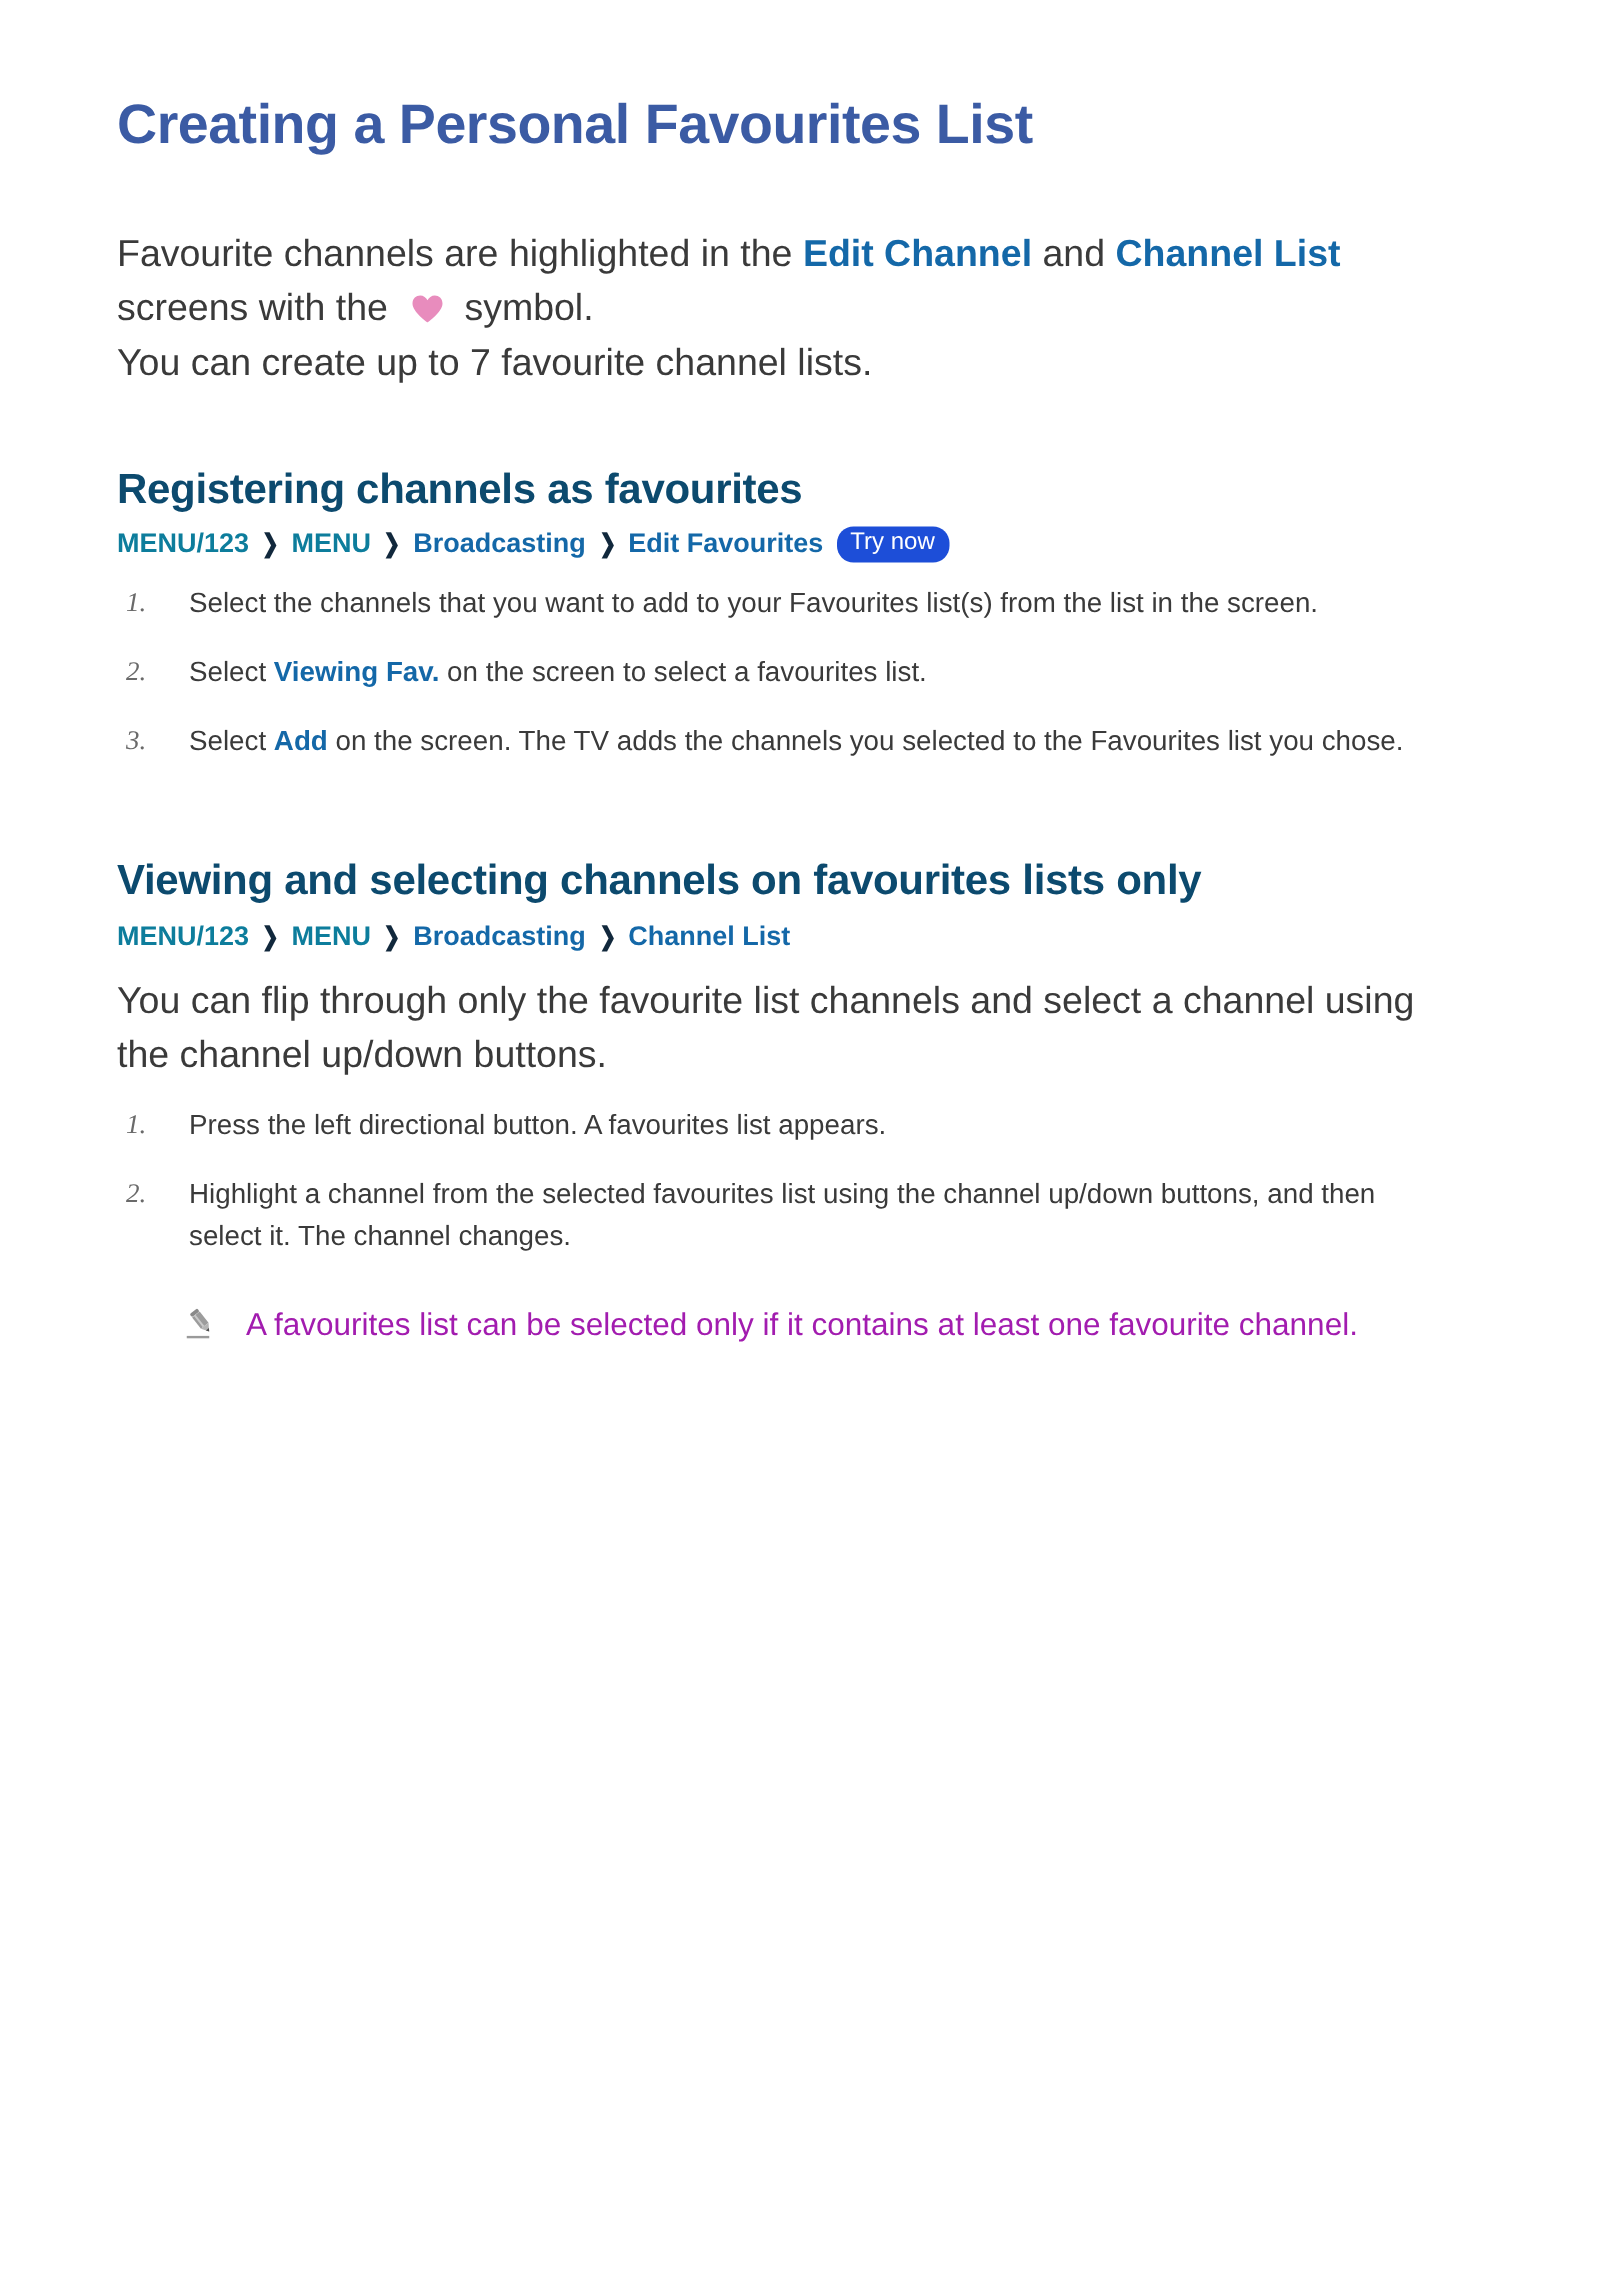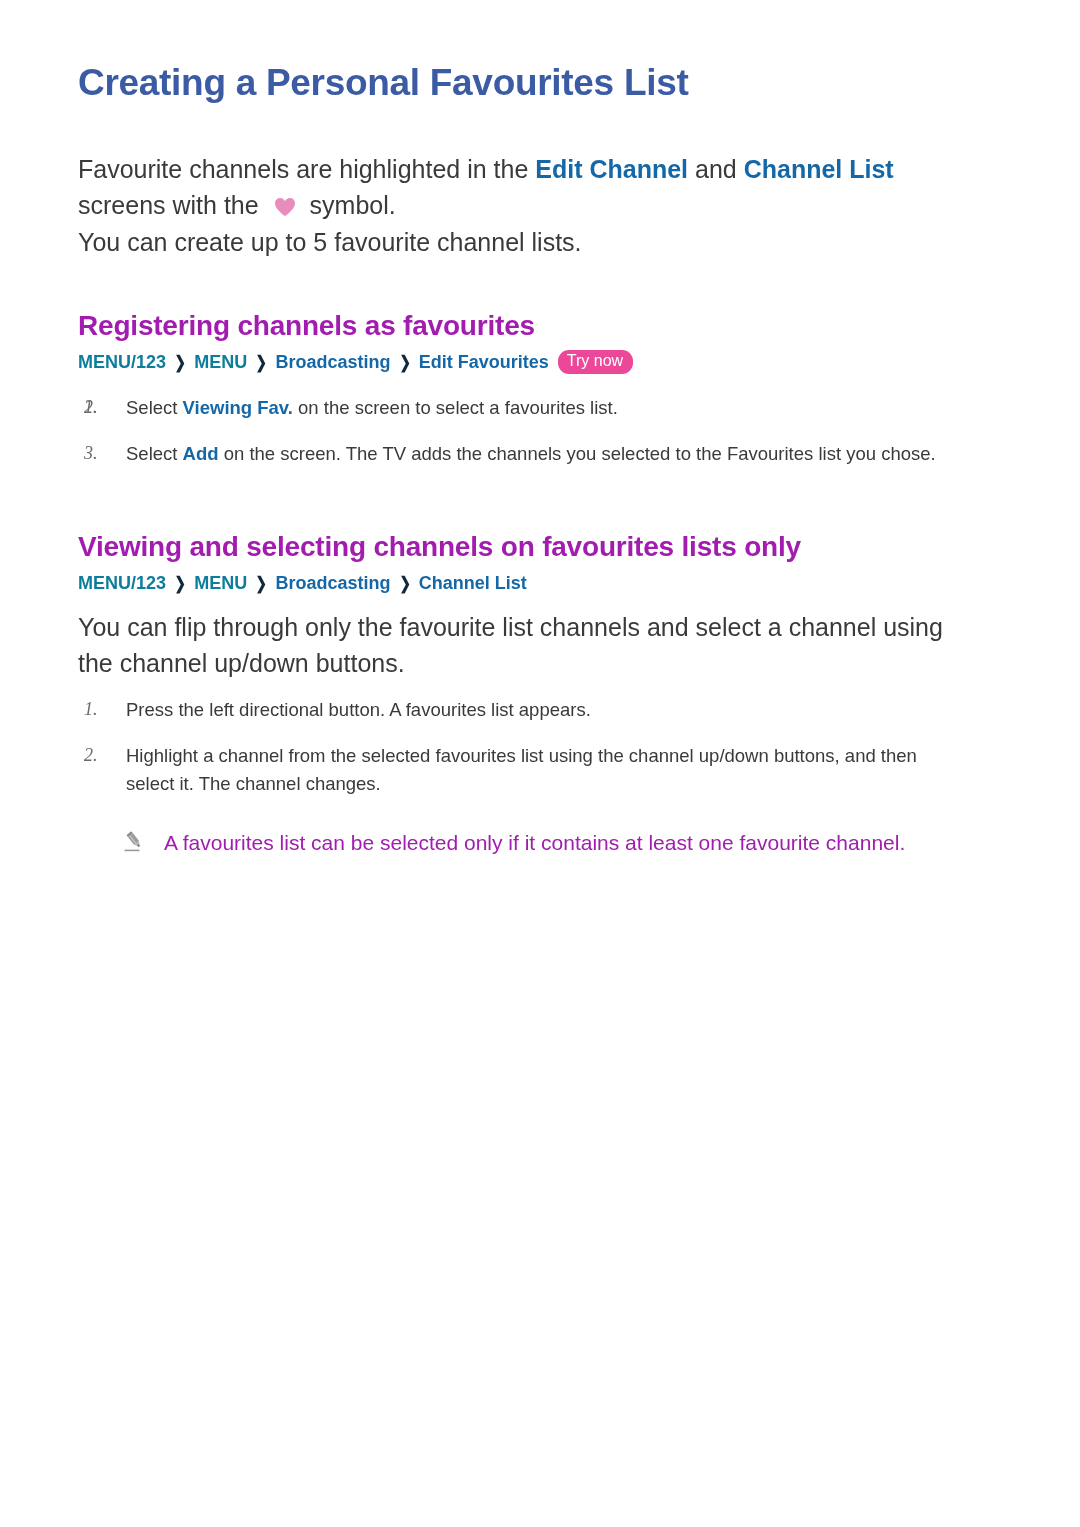--- a/index.html
+++ b/index.html
@@ -26,21 +26,21 @@
     font-size: 37px;
     font-weight: bold;
     color: #3b5ba4;
     letter-spacing: -0.3px;
     line-height: 1.15;
     margin: 0 0 46px 0;
   }
   .h2 {
     font-size: 28px;
     font-weight: bold;
-    color: #a21caf;
+    color: #0c4a6e;
     letter-spacing: -0.2px;
     line-height: 1.2;
     margin: 0 0 8px 0;
   }
 
   
   .para {
     font-size: 25px;
     line-height: 1.47;
     color: #3a3a3a;
@@ -79,21 +79,21 @@
   .bc-sep {
     color: #11283c;
     font-weight: bold;
     font-size: 17px;
     margin: 0 7px;
     display: inline-block;
     transform: scaleX(0.8);
   }
   .trynow {
     display: inline-block;
-    background: #ec4899;
+    background: #1d4ed8;
     color: #ffffff;
     font-size: 16px;
     font-weight: normal;
     border-radius: 11px;
     padding: 2px 10px 3px 9px;
     margin-left: 9px;
     vertical-align: 2px;
     line-height: 1.15;
   }
 
@@ -151,33 +151,33 @@
 <body>
 
 <div class="page">
 
   <h1 class="h1">Creating a Personal Favourites List</h1>
 
   <p class="para intro">
     <span>Favourite channels are highlighted in the </span><span class="link">Edit Channel</span><span> and </span><span class="link">Channel List</span><span> screens with the </span><span class="heart"><svg width="22" height="20" viewBox="0 0 22 20">
           <path d="M11 19 C 11 19, 1 12.2, 1 6.4 C 1 2.9, 3.5 1, 6.1 1 C 8.3 1, 10.2 2.4, 11 4.2 C 11.8 2.4, 13.7 1, 15.9 1 C 18.5 1, 21 2.9, 21 6.4 C 21 12.2, 11 19, 11 19 Z" fill="#e88cbd"></path>
         </svg></span><span>symbol.</span><br>
-    <span>You can create up to 5 favourite channel lists.</span>
+    <span>You can create up to 7 favourite channel lists.</span>
   </p>
 
   <h2 class="h2">Registering channels as favourites</h2>
 
   <p class="breadcrumb">
     <span class="bc-teal">MENU/123</span><span class="bc-sep">❯</span><span class="bc-teal">MENU</span><span class="bc-sep">❯</span><span class="bc-blue">Broadcasting</span><span class="bc-sep">❯</span><span class="bc-blue">Edit Favourites</span><span class="trynow">Try now</span>
   </p>
 
 
   <ol class="steps">
     <li>
-      <span class="num">1.</span>
+      <span class="num">1.</span><span>Select the channels that you want to add to your Favourites list(s) from the list in the screen.</span>
     </li>
     <li>
       <span class="num">2.</span><span>Select </span><span class="link">Viewing Fav.</span><span> on the screen to select a favourites list.</span>
     </li>
     <li>
       <span class="num">3.</span><span>Select </span><span class="link">Add</span><span> on the screen. The TV adds the channels you selected to the Favourites list you chose.</span>
     </li>
   </ol>
 
   <div class="sec-gap"></div>

